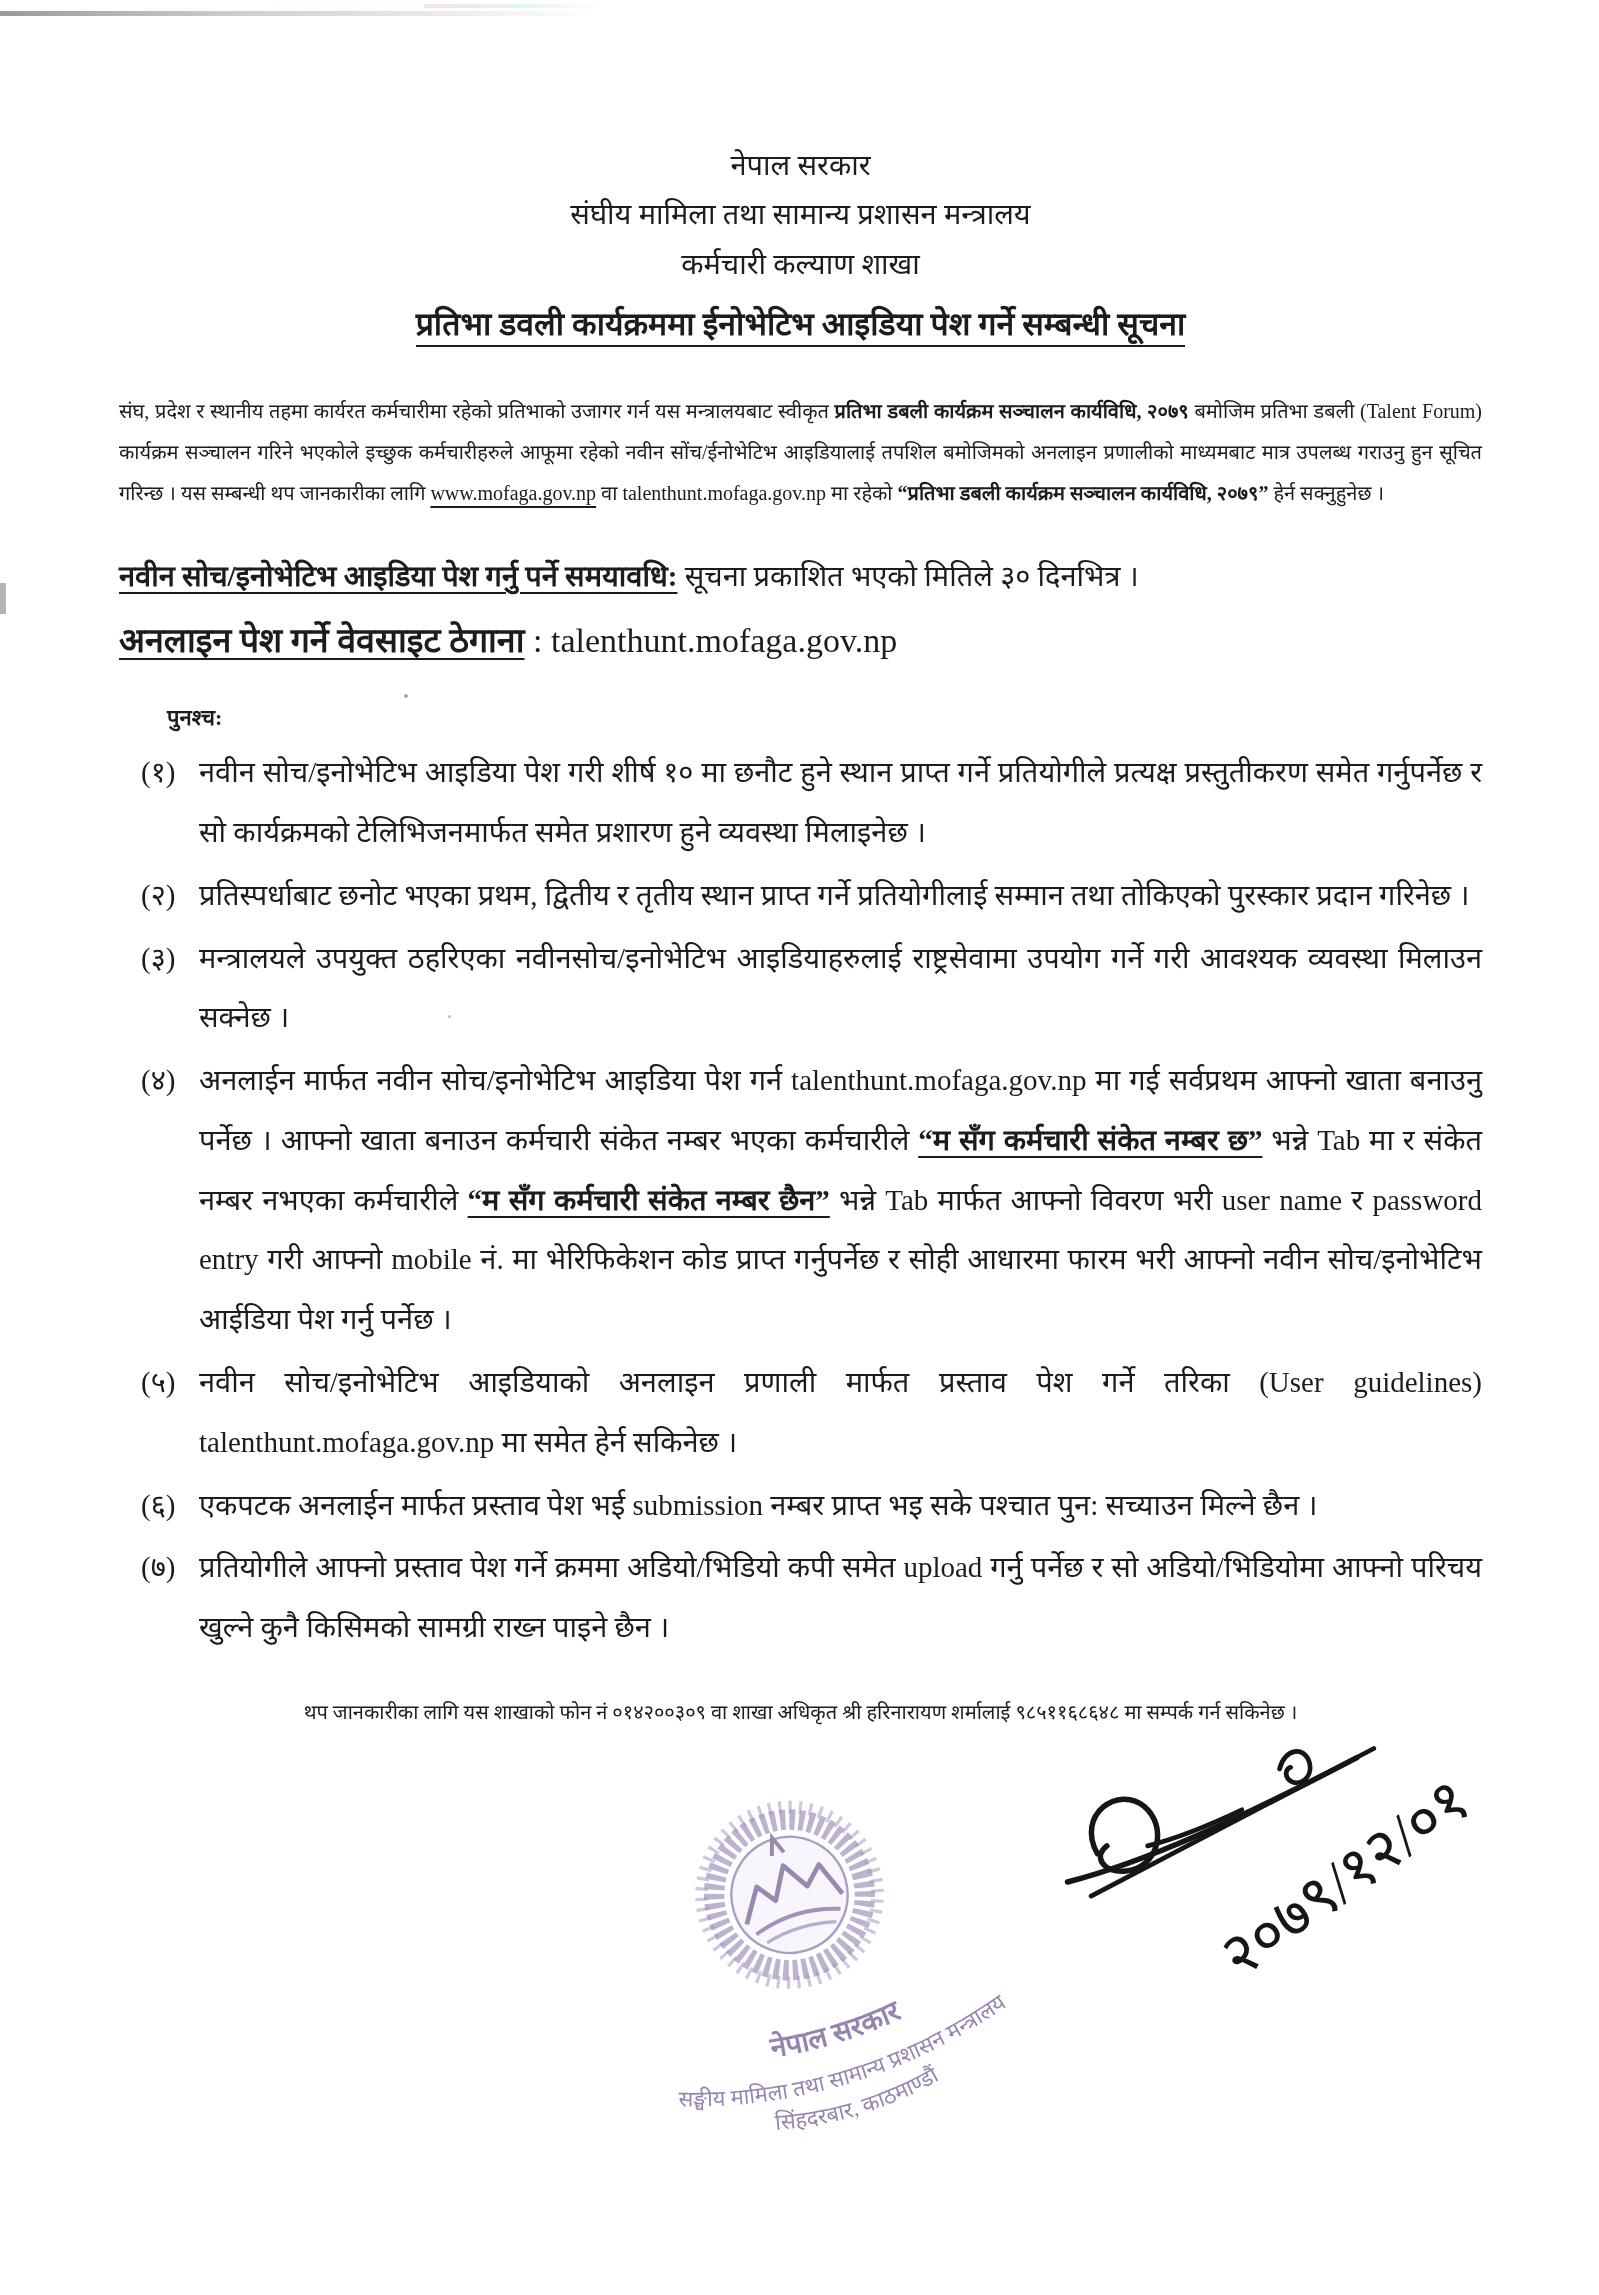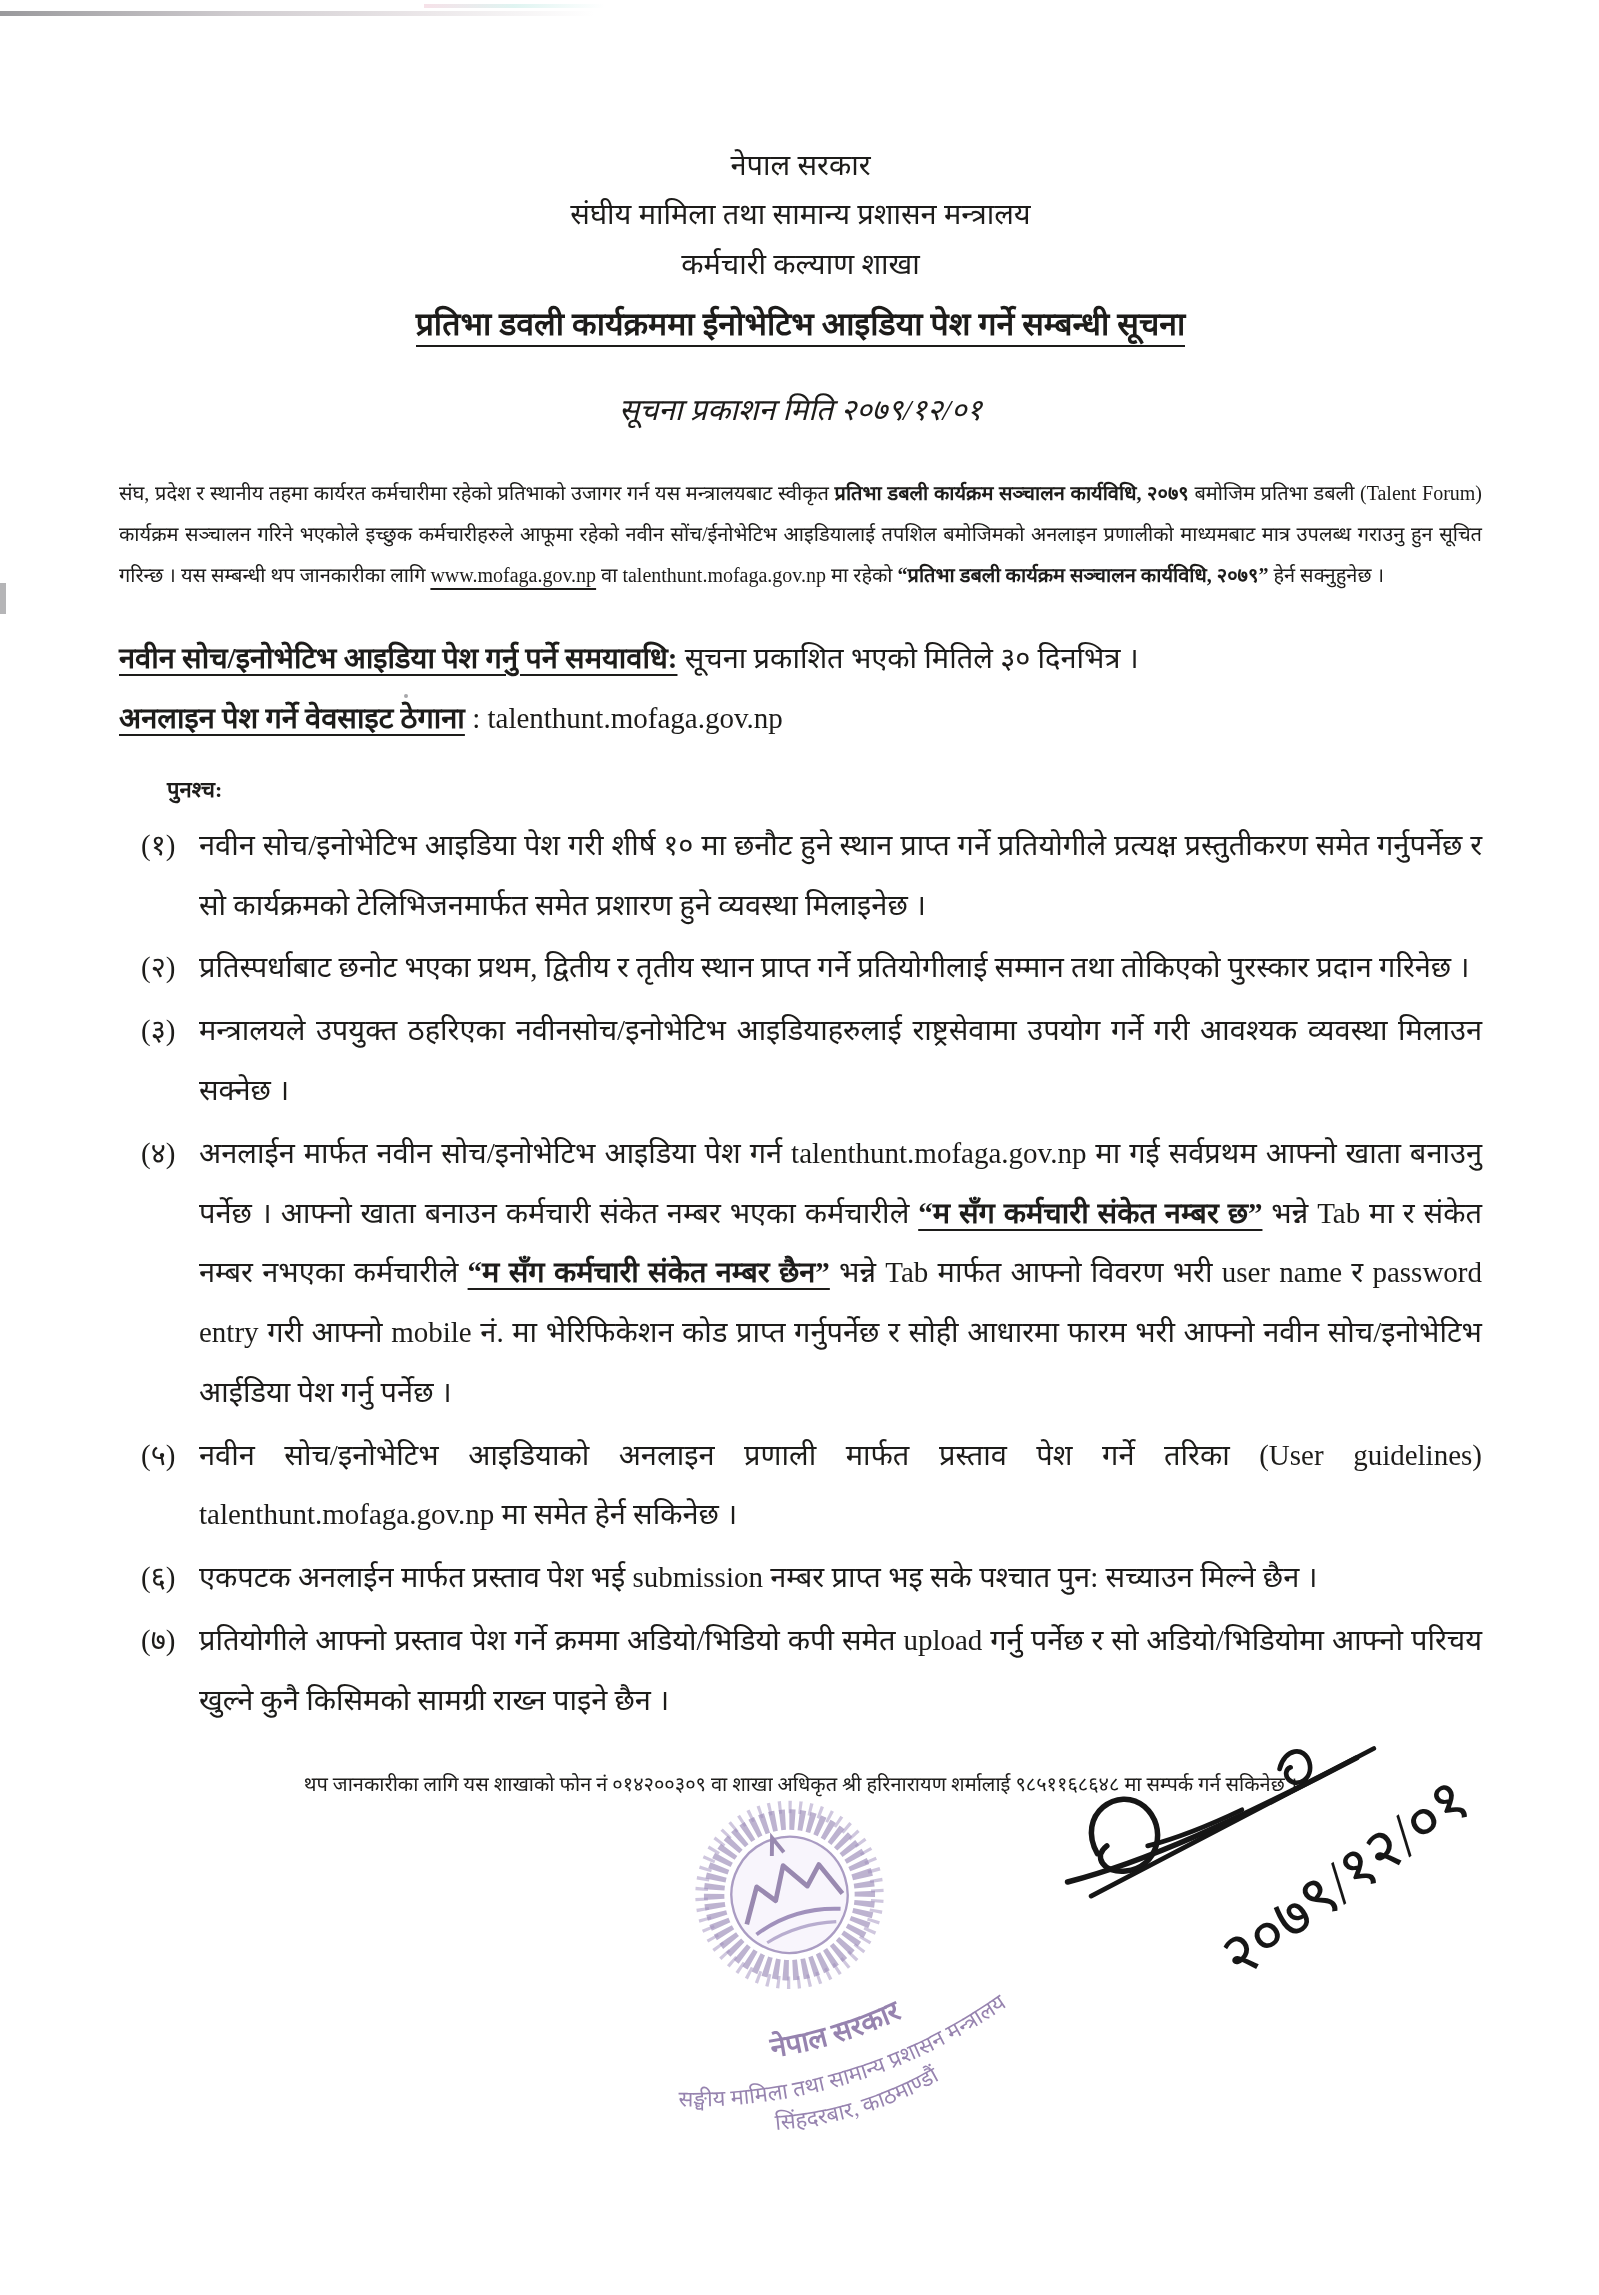--- a/index.html
+++ b/index.html
@@ -21,21 +21,21 @@
     margin-top:22px;font-size:32px;font-weight:bold;
   }
   .doc-title .tline{
     display:inline-block;border-bottom:2.4px solid #1d1c1a;padding-bottom:1px;
   }
   .pubdate{margin-top:41px;font-size:30px;font-style:italic;}
   .para{
     margin-top:44px;font-size:20px;line-height:2.06;text-align:justify;
   }
   .kv{margin-top:35px;font-size:29px;line-height:1.9;}
-  .kv2{margin-top:4.7px;font-size:29px;line-height:1.9;}
+  .kv2{margin-top:4.7px;font-size:34px;line-height:1.9;}
   .ps{margin-top:27px;font-size:22px;font-weight:bold;margin-left:48px;}
   .nlist{margin-top:12.6px;}
   .nitem{
     display:flex;align-items:flex-start;
     font-size:29px;line-height:2.06;
     margin:0 0 3.1px 0;
   }
   .nitem .num{flex:0 0 47px;padding-left:22px;white-space:nowrap;}
   .nitem .body{flex:1;text-align:justify;padding-left:11px;}
   .contact{
@@ -83,21 +83,20 @@
 <div class="doc">
 
   <div class="center hdr hdr-gov">नेपाल सरकार</div>
   <div class="center hdr">संघीय मामिला तथा सामान्य प्रशासन मन्त्रालय</div>
   <div class="center hdr">कर्मचारी कल्याण शाखा</div>
 
   <div class="center doc-title">
     <span class="tline">प्रतिभा डवली कार्यक्रममा ईनोभेटिभ आइडिया पेश गर्ने सम्बन्धी सूचना</span>
   </div>
 
-  <div class="center pubdate">सूचना प्रकाशन मिति २०७९/१२/०१</div>
 
   <div class="para"><span>संघ, प्रदेश र स्थानीय तहमा कार्यरत कर्मचारीमा रहेको प्रतिभाको उजागर गर्न यस मन्त्रालयबाट स्वीकृत </span><span class="b">प्रतिभा डबली कार्यक्रम सञ्चालन कार्यविधि, २०७९</span><span> बमोजिम प्रतिभा डबली (Talent Forum) कार्यक्रम सञ्चालन गरिने भएकोले इच्छुक कर्मचारीहरुले आफूमा रहेको नवीन सोंच/ईनोभेटिभ आइडियालाई तपशिल बमोजिमको अनलाइन प्रणालीको माध्यमबाट मात्र उपलब्ध गराउनु हुन सूचित गरिन्छ । यस सम्बन्धी थप जानकारीका लागि </span><span class="u">www.mofaga.gov.np</span><span> वा talenthunt.mofaga.gov.np मा रहेको </span><span class="b">“प्रतिभा डबली कार्यक्रम सञ्चालन कार्यविधि, २०७९”</span><span> हेर्न सक्नुहुनेछ ।</span></div>
 
   <div class="kv"><span class="b u">नवीन सोच/इनोभेटिभ आइडिया पेश गर्नु पर्ने समयावधि:</span><span> सूचना प्रकाशित भएको मितिले ३० दिनभित्र ।</span></div>
   <div class="kv2"><span class="b u">अनलाइन पेश गर्ने वेवसाइट ठेगाना</span><span> : talenthunt.mofaga.gov.np</span></div>
 
   <div class="ps">पुनश्च:</div>
 
   <div class="nlist">
     <div class="nitem">

